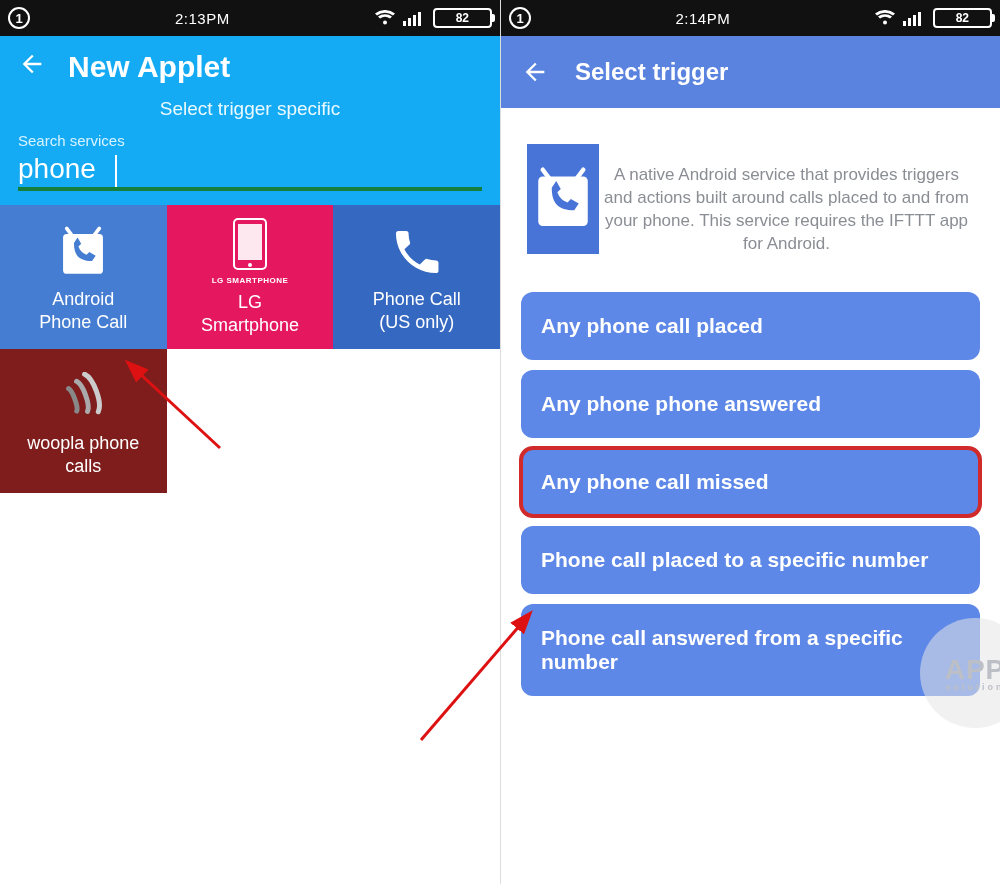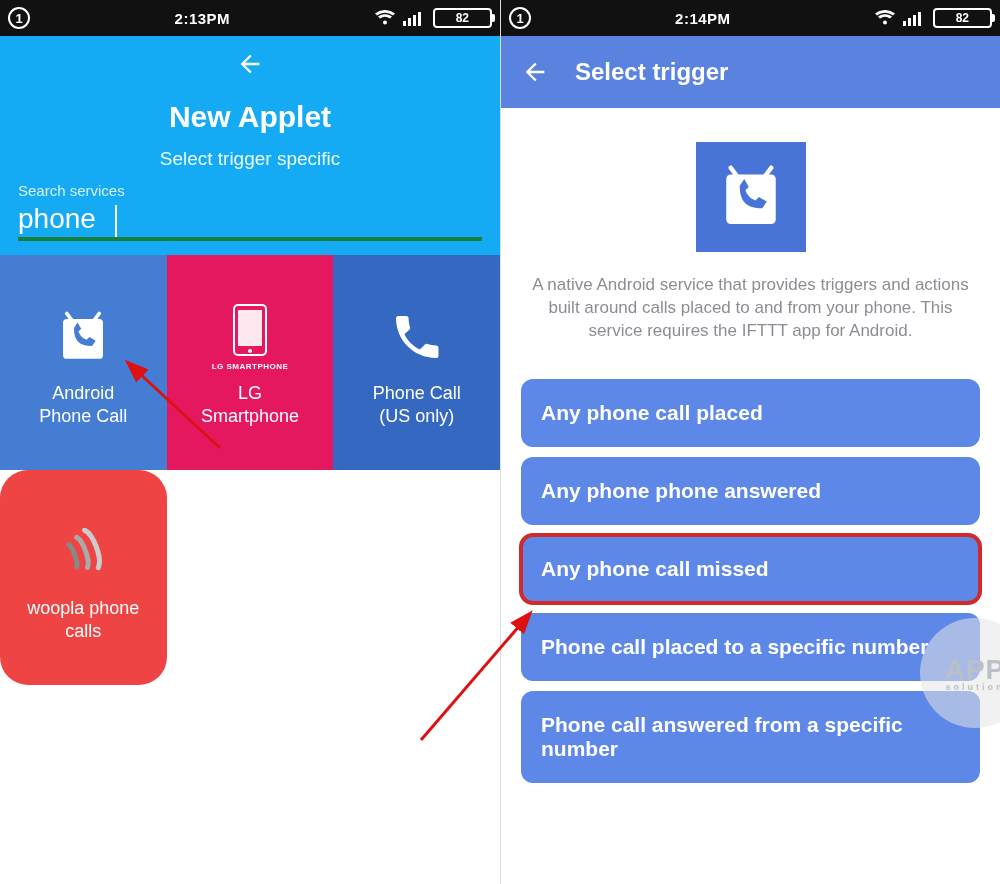--- a/index.html
+++ b/index.html
@@ -24,76 +24,76 @@
     align-items: center;
     padding: 0 8px;
     font-size: 15px;
     font-weight: 500;
   }
   .status-sim {
     width: 22px; height: 22px; border-radius: 50%;
     border: 2px solid #fff; display: flex; align-items: center; justify-content: center;
     font-size: 13px; font-weight: 700;
   }
-  .status-center { flex: 1; text-align: center; font-weight: 700; letter-spacing: 0.5px; }
+  .status-center { flex: 1; text-align: center; font-weight: 400; letter-spacing: 0.5px; }
   .status-right { display: flex; align-items: center; gap: 8px; }
   .batt {
     border: 2px solid #fff; border-radius: 4px; padding: 1px 21px; font-size: 12px; font-weight: 700;
     position: relative;
   }
   .batt::after {
     content:""; position:absolute; right:-5px; top:50%; transform:translateY(-50%);
     width:3px; height:8px; background:#fff; border-radius:0 2px 2px 0;
   }
 
   
   .hdr-left {
     background: #15aaf4;
     color: #fff;
     padding: 14px 18px 14px 18px;
   }
-  .hdr-row { display: flex; align-items: center; gap: 22px; flex-direction: column; }
+  .hdr-row { display: flex; gap: 22px; }
   .back-arrow { font-size: 30px; line-height: 1; cursor: pointer; }
   .hdr-title { font-size: 30px; font-weight: 800; }
   .hdr-sub { text-align: center; margin-top: 14px; font-size: 19px; font-weight: 400; color: #eafaff; }
   .search-label { font-size: 15px; margin-top: 12px; color: #d6f3ff; }
   .search-input {
     width: 100%; background: transparent; border: none; border-bottom: 4px solid #15803d;
     color: #fff; font-size: 28px; padding: 4px 0 2px 0; outline: none;
   }
   .search-input::placeholder { color: #cfefff; }
   .caret-bar { position: relative; }
   .caret-line {
     position:absolute; left:97px; top:6px; width:2px; height:32px; background:#fff;
   }
 
   
   .svc-grid { display: grid; grid-template-columns: repeat(3, 1fr); }
   .svc-tile {
-    height: 215px; display: flex; flex-direction: column; align-items: center; justify-content: center;
+    height: 144px; display: flex; flex-direction: column; align-items: center; justify-content: center;
     color: #fff; text-align: center; font-size: 18px; padding: 16px 8px; cursor: pointer;
   }
   .svc-tile .icon-wrap { height: 78px; display:flex; align-items:center; justify-content:center; margin-bottom: 6px; }
   .svc-label { line-height: 1.25; }
   .tile-blue { background: #447dd1; }
   .tile-pink { background: #e5185f; }
   .tile-blue2 { background: #3568c1; }
-  .tile-dark { background: #ef4444; border-radius: 28px; }
+  .tile-dark { background: #7f1d1d; }
 
   .below-grid { background: #fff; height: 300px; }
 
   
   .hdr-right {
     background: #5a82df; color:#fff;
     padding: 22px 20px;
     display:flex; align-items:center; gap: 26px;
   }
   .hdr-right .title { font-size: 24px; font-weight: 800; }
 
-  .svc-hero { display:flex; flex-direction:column; align-items:center; margin-top: 34px; padding: 0 26px; }
+  .svc-hero { display:flex; flex-direction:row; align-items:center; margin-top: 34px; padding: 0 26px; }
   .svc-hero-icon {
     width: 110px; height: 110px; background:#4873d7; display:flex; align-items:center; justify-content:center;
   }
   .svc-desc {
     margin-top: 22px; text-align:center; color:#8a8e94; font-size: 17px; line-height:1.35;
     padding: 0 4px;
   }
 
   .trigger-list { margin-top: 36px; padding: 0 20px; display:flex; flex-direction:column; gap: 10px; }
   .trigger-btn {

